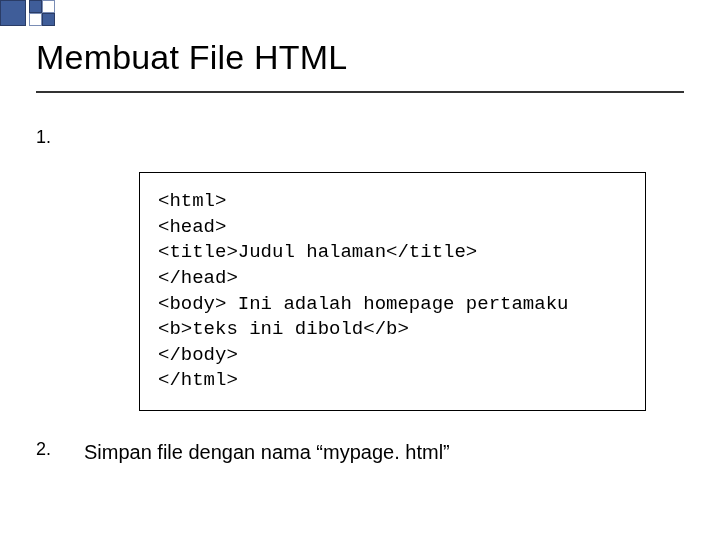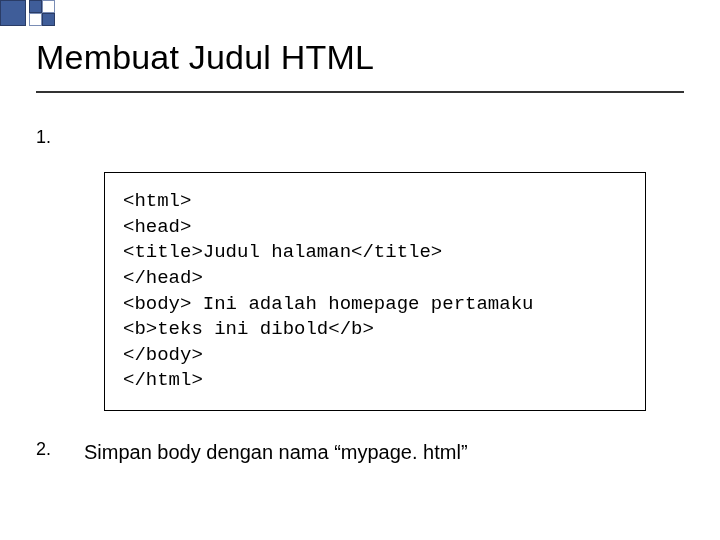--- a/index.html
+++ b/index.html
@@ -71,21 +71,21 @@
       font-size: 18px;
       color: #000;
     }
     .list-text {
       font-size: 20px;
       color: #000;
       line-height: 1.3;
     }
     .code-box {
       border: 1.5px solid #000;
-      margin: 6px 38px 28px 68px;
+      margin: 6px 38px 28px 103px;
       padding: 16px 18px;
       font-family: "Courier New", Courier, monospace;
       font-size: 19px;
       line-height: 1.35;
       white-space: pre;
       color: #000;
     }
   </style>
 </head>
 <body>
@@ -94,36 +94,36 @@
   <div class="square-big"></div>
   <div class="square-grid">
     <div class="sq filled"></div>
     <div class="sq empty"></div>
     <div class="sq empty"></div>
     <div class="sq filled"></div>
   </div>
 </div>
 
 <div class="content">
-  <h1 class="title">Membuat Judul HTML</h1>
+  <h1 class="title">Membuat File HTML</h1>
 
   <div class="list">
 
     <div class="list-item">
       <div class="list-number">1.</div>
     </div>
 
     <div class="code-box">&lt;html&gt;
 &lt;head&gt;
 &lt;title&gt;Judul halaman&lt;/title&gt;
 &lt;/head&gt;
 &lt;body&gt; Ini adalah homepage pertamaku
 &lt;b&gt;teks ini dibold&lt;/b&gt;
 &lt;/body&gt;
 &lt;/html&gt;</div>
 
     <div class="list-item">
       <div class="list-number">2.</div>
-      <div class="list-text">Simpan body dengan nama “mypage. html”</div>
+      <div class="list-text">Simpan file dengan nama “mypage. html”</div>
     </div>
 
   </div>
 </div>
 
 </body></html>

